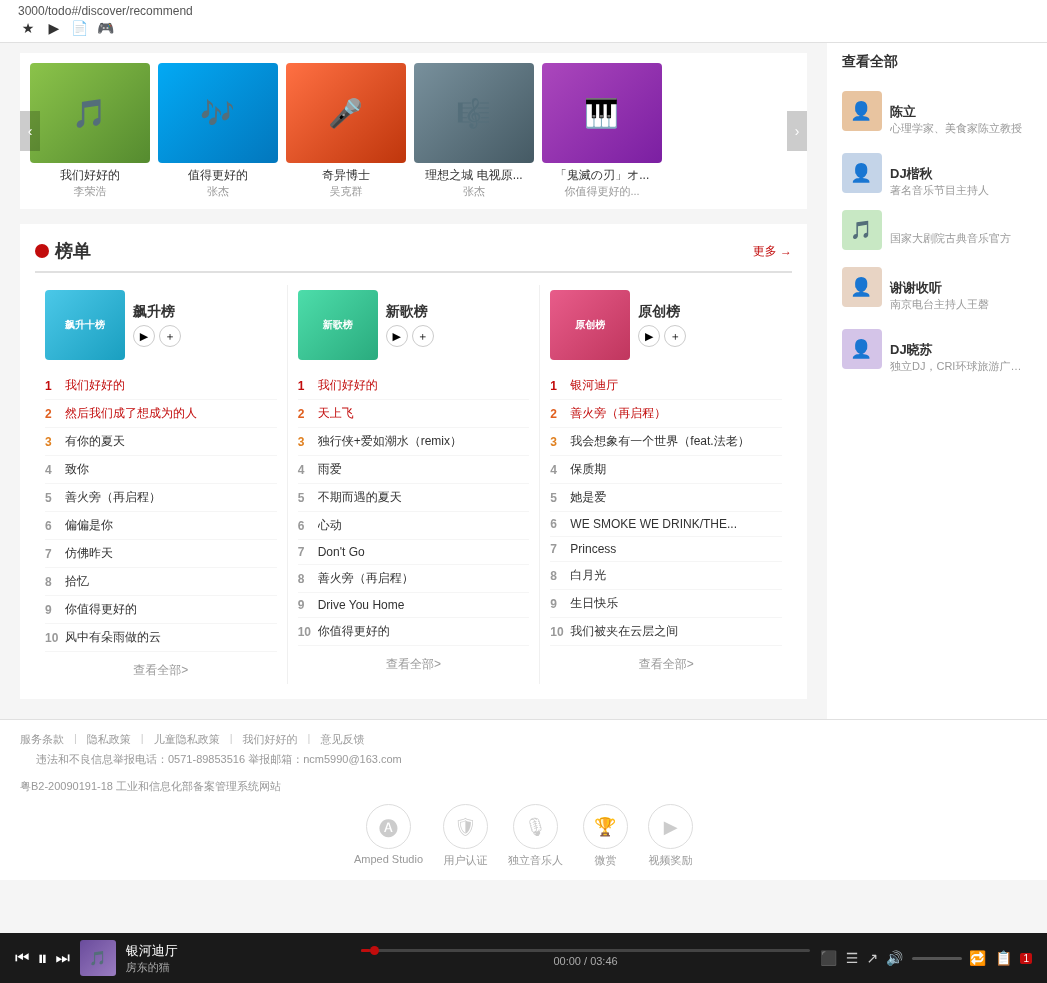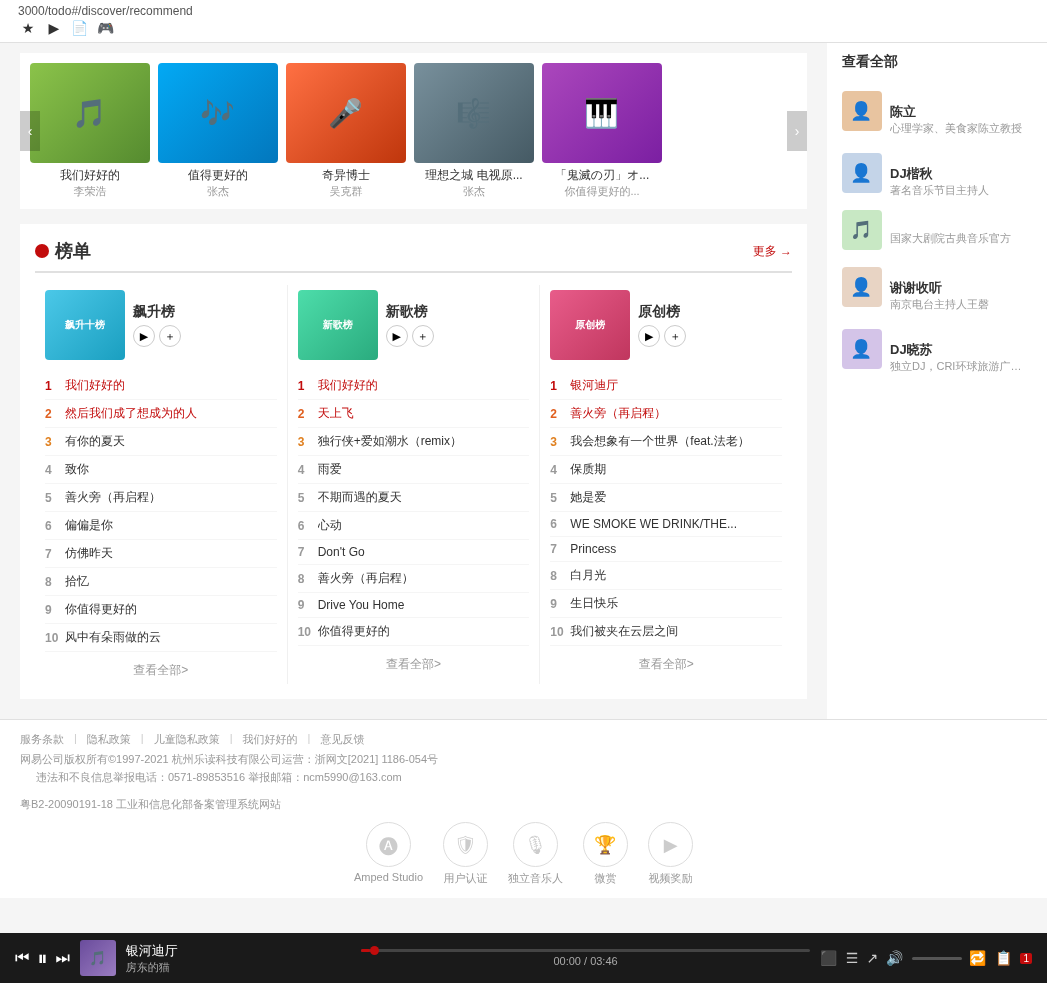--- a/index.html
+++ b/index.html
@@ -408,21 +408,20 @@
       <a href="#">服务条款</a>
       <span>|</span>
       <a href="#">隐私政策</a>
       <span>|</span>
       <a href="#">儿童隐私政策</a>
       <span>|</span>
       <a href="#">我们好好的</a>
       <span>|</span>
       <a href="#">意见反馈</a>
     </div>
-  <div>网易公司版权所有©1997-2021   杭州乐读科技有限公司运营：浙网文[2021] 1186-054号</div>
   <div style="margin-top:3px;margin-left:16px;">违法和不良信息举报电话：0571-89853516   举报邮箱：ncm5990@163.com</div>
   <div style="margin-top:12px;">粤B2-20090191-18  工业和信息化部备案管理系统网站</div>
   <div class="footer-bottom-icons" id="footer-bottom-icons">
       <div class="footer-icon-item">
     <div class="footer-icon-circle">🅐</div>
     <span>Amped Studio</span>
   </div>
       <div class="footer-icon-item">
     <div class="footer-icon-circle">🛡</div>
     <span>用户认证</span>

